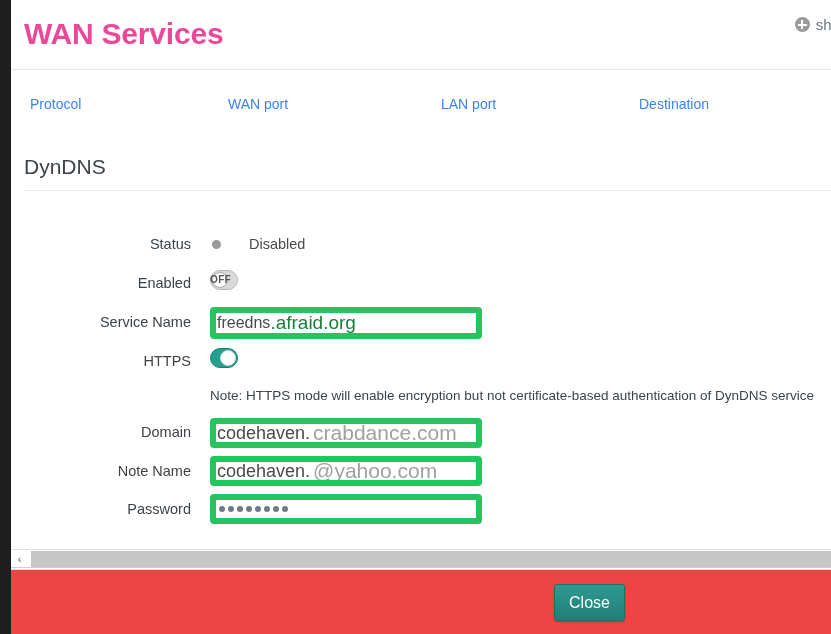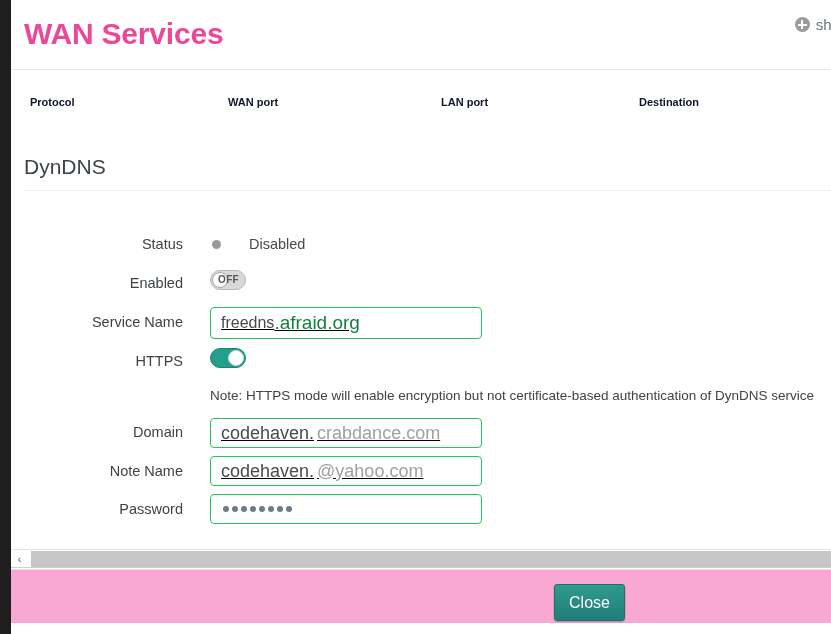--- a/index.html
+++ b/index.html
@@ -91,23 +91,23 @@
 
   
   #columns {
     position: relative;
     height: 60px;
     background: #ffffff;
   }
   .col-head {
     position: absolute;
     top: 26px;
-    font-size: 11px;
-    font-weight: bold;
-    color: #0f172a;
+    font-size: 14px;
+    font-weight: normal;
+    color: #3b82f6;
     white-space: nowrap;
   }
 
   
   #section-title {
     position: absolute;
     left: 13px;
     top: 155px;
     font-size: 21px;
     color: #3d4348;
@@ -134,20 +134,21 @@
     height: 100%;
   }
   .flabel {
     position: absolute;
     width: 172px;
     left: 0;
     text-align: right;
     font-size: 14.5px;
     color: #3d4348;
     white-space: nowrap;
+    padding-left: 8px;
   }
 
   
   .status-dot {
     position: absolute;
     width: 9px;
     height: 9px;
     border-radius: 50%;
     background: #9b9b9b;
   }
@@ -155,21 +156,21 @@
     position: absolute;
     font-size: 14.5px;
     color: #4a4a4a;
     white-space: nowrap;
     margin-left: 20px;
   }
 
   
   .toggle {
     position: absolute;
-    width: 36px;
+    width: 28px;
     height: 20px;
     border-radius: 11px;
     box-sizing: border-box;
     cursor: pointer;
   }
   .toggle.off {
     background: #d9d9d9;
     border: 1px solid #b9b9b9;
   }
   .toggle.on {
@@ -199,45 +200,44 @@
   .toggle.on  .ttext { left: 7px;  color: #ffffff; padding-left: 48px; }
 
   
   .field {
     position: absolute;
     left: 199px;
     width: 272px;
     height: 30px;
     box-sizing: border-box;
     background: #ffffff;
-    border: 1px solid #22c55e;
+    border: 6px solid #22c55e;
     border-radius: 4px;
     display: flex;
     align-items: center;
-    padding-left: 10px;
+    padding-left: 1px;
     overflow: hidden;
     white-space: nowrap;
     cursor: text;
-    text-decoration: underline;
   }
   .field.tall { height: 32px; }
   .val-strong {
     font-size: 16px;
     color: #4a4a4a;
   }
   .val-muted {
     font-size: 19px;
     color: #15803d;
   }
   .val-small {
     font-size: 18px;
     color: #4a4a4a;
   }
   .val-gray-big {
-    font-size: 18px;
+    font-size: 21px;
     color: #a0a0a0;
     margin-left: 3px;
   }
   .pw-dots {
     display: flex;
     align-items: center;
     gap: 3px;
     margin-left: 2px;
   }
   .pw-dots i {
@@ -292,22 +292,22 @@
     background: #c6c6c6;
     cursor: pointer;
   }
 
   
   #footer {
     position: absolute;
     left: 0;
     top: 569px;
     width: 820px;
-    height: 54px;
-    background: #f9a8d4;
+    height: 65px;
+    background: #ef4444;
     border-top: 1px solid #e2e2e2;
     box-sizing: border-box;
   }
   #close-button {
     position: absolute;
     left: 543px;
     top: 14px;
     width: 71px;
     height: 37px;
     background: linear-gradient(#2f9a90, #217e77);

